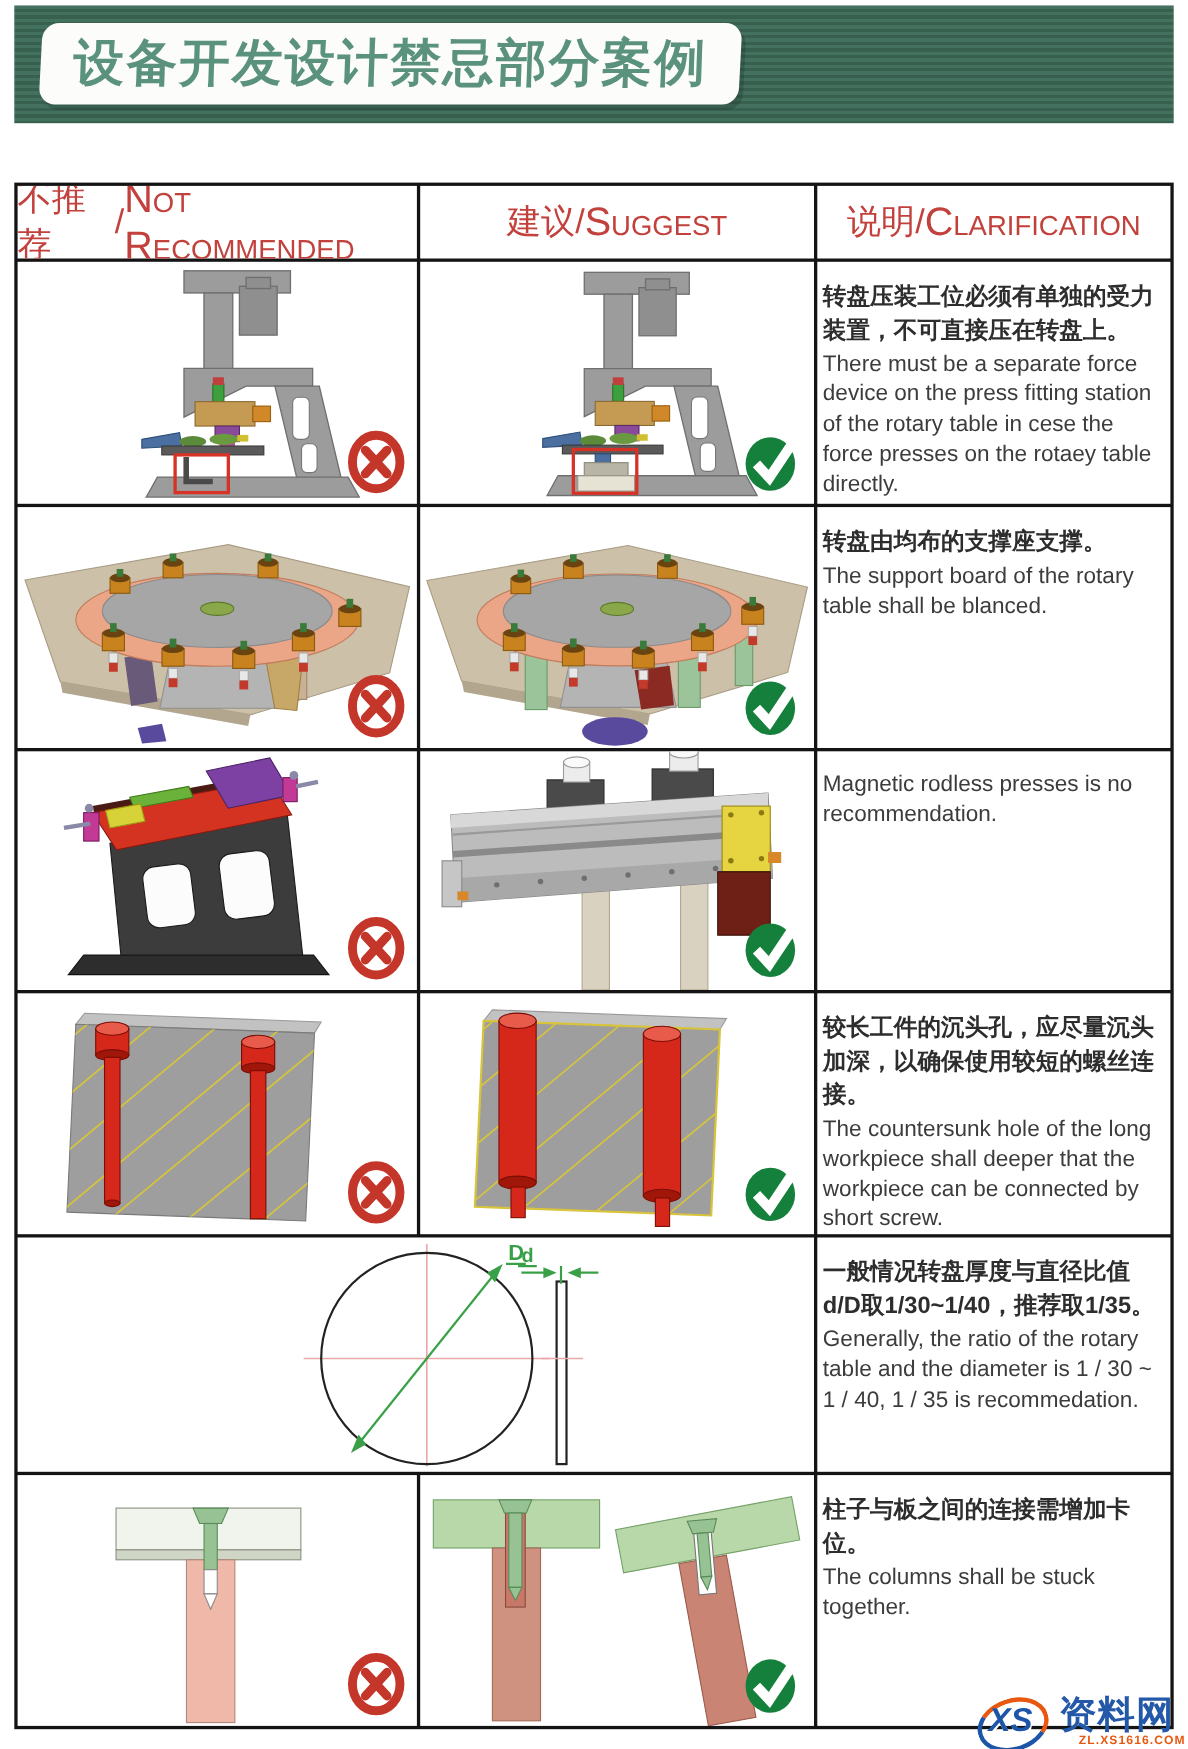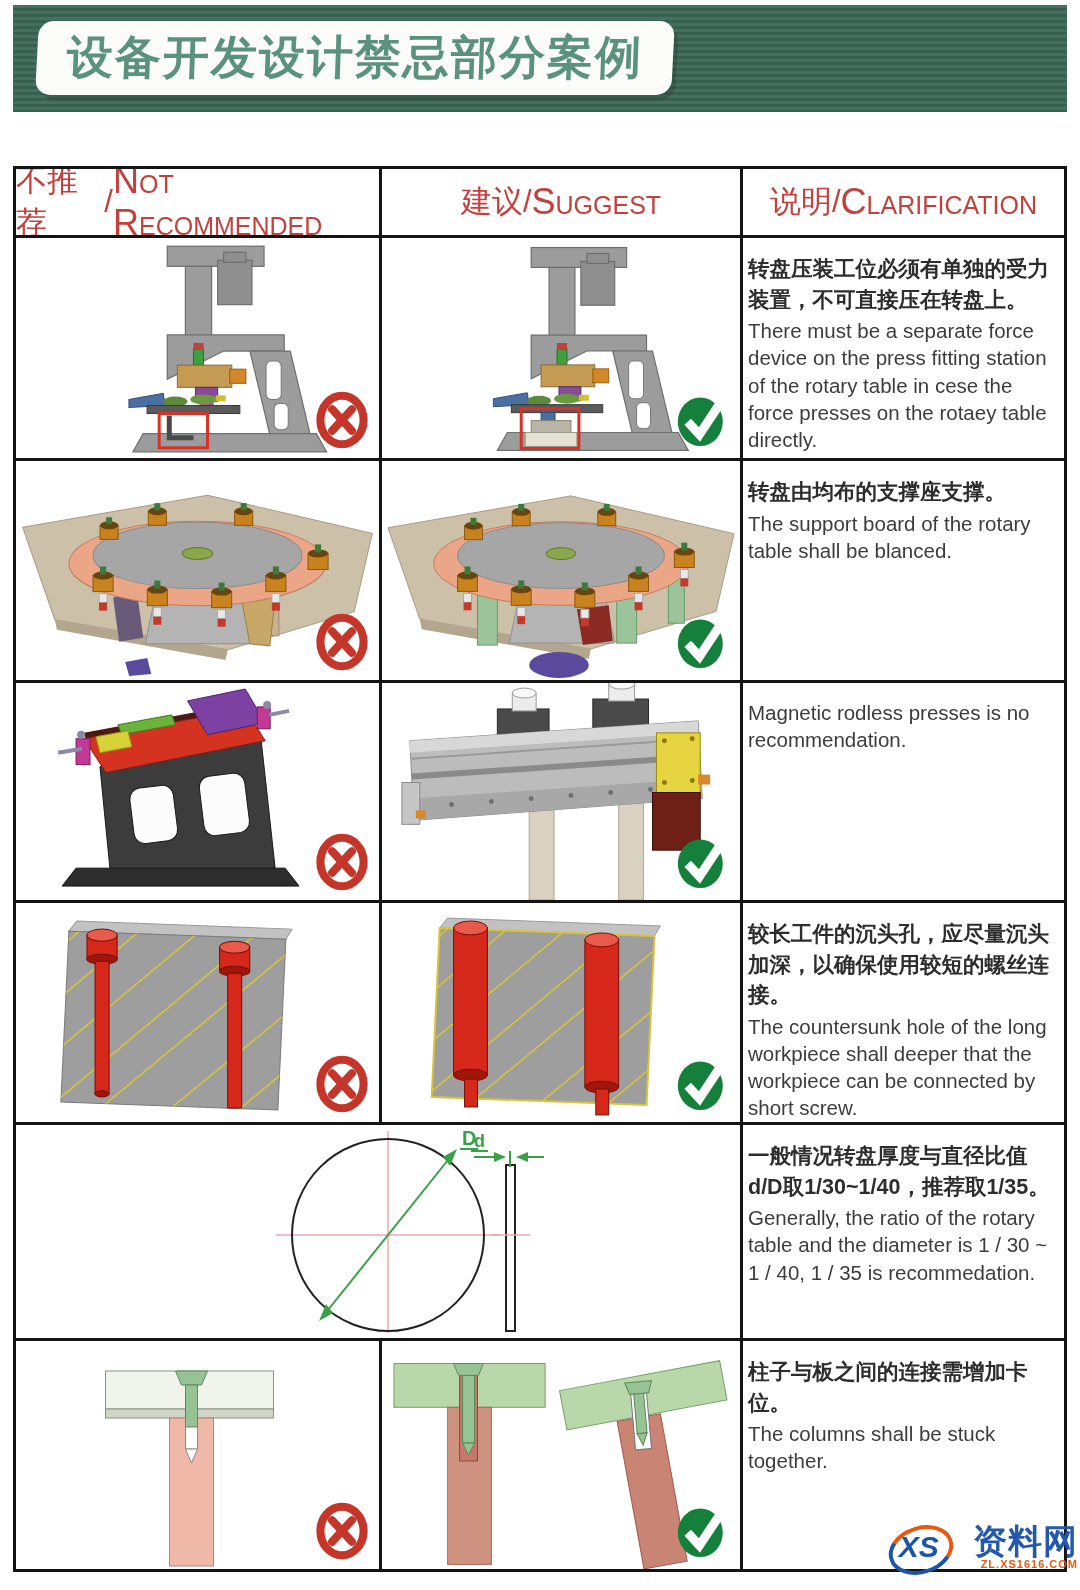--- a/index.html
+++ b/index.html
@@ -37,27 +37,27 @@
   .hdr .sep{font-size:31px;color:#c2413c;}
   .hdr .en{font-size:36px;color:#c2413c;font-variant:small-caps;letter-spacing:0px;}
   .imgcell svg{display:block;width:100%;height:100%;}
   .mark{position:absolute;right:10px;bottom:8px;width:54px;height:60px;}
   .mark svg{width:100%;height:100%;display:block;overflow:visible;}
   .clar{padding:16px 12px 0 5px;}
   .clar .zh{font-size:21.5px;line-height:1.42;font-weight:bold;color:#2d2d2d;margin:0 0 2px 0;}
   .clar .en{font-size:20.5px;line-height:1.33;font-weight:400;color:#3c3c3c;margin:0;}
   .merged{grid-column:1 / 3;}
   
-  .wm{position:absolute;right:2px;bottom:20px;display:flex;align-items:flex-end;}
+  .wm{position:absolute;right:2px;bottom:2px;display:flex;align-items:flex-end;}
   .wm-logo{position:relative;width:62px;height:46px;margin-right:3px;}
   .wm-logo .ring{position:absolute;left:0;top:2px;width:58px;height:40px;border:4px solid #1d55a8;
      border-right-color:#e8590f;border-top-color:#e8590f;border-radius:50%;transform:rotate(-18deg);}
   .wm-logo .xs{position:absolute;left:11px;top:6px;font-size:30px;font-weight:bold;font-style:italic;
      color:#1d55a8;text-shadow:1px 1px 0 #fff;}
-  .wm-text{display:flex;flex-direction:column;align-items:flex-end;line-height:1;}
+  .wm-text{display:flex;flex-direction:column;align-items:center;line-height:1;}
   .wm-name{font-size:34px;font-weight:bold;color:#2458a8;letter-spacing:1px;}
   .wm-url{font-size:11px;font-weight:bold;color:#e8590f;letter-spacing:1px;margin-top:1px;margin-left:28px;}
 </style>
 </head>
 <body>
 
 <div class="banner">
   <div class="title-label">
     <span>设备开发设计禁忌部分案例</span>
   </div>

